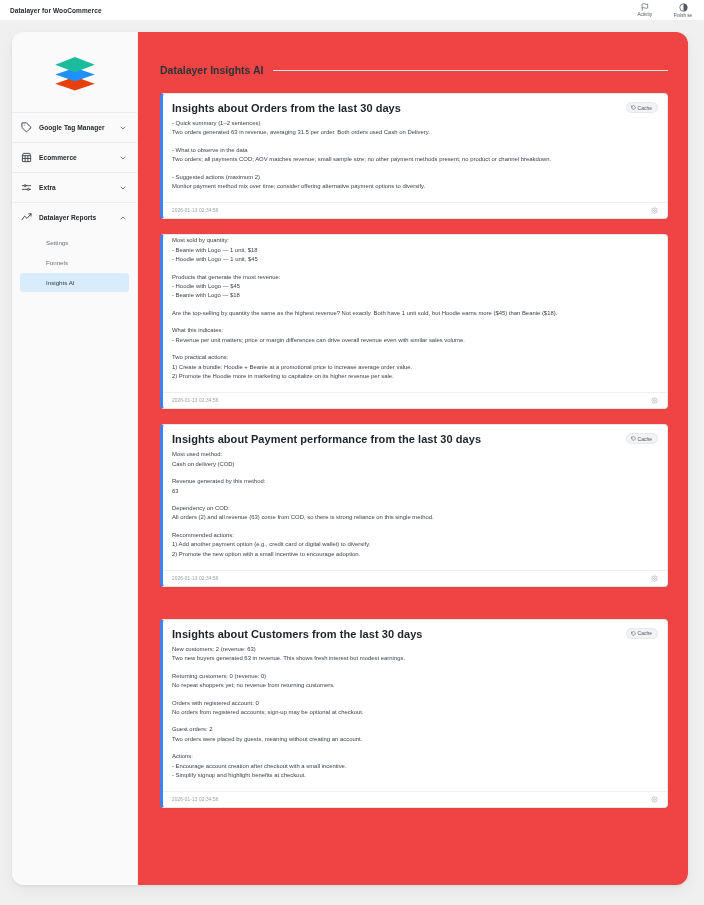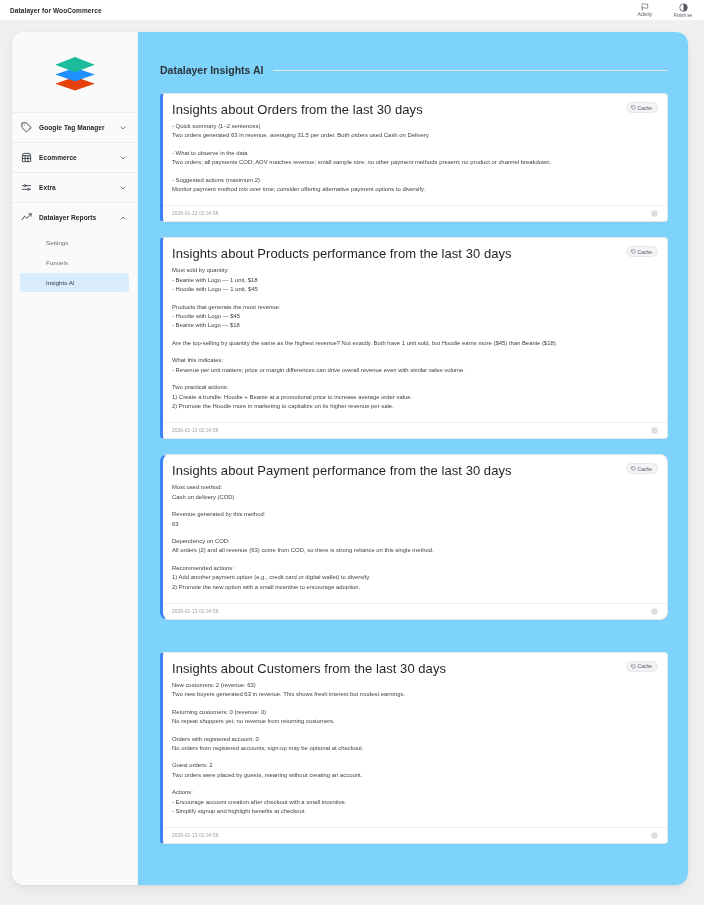--- a/index.html
+++ b/index.html
@@ -109,21 +109,21 @@
     cursor: pointer;
   }
   .sub-item.active {
     background: #d9ecfb;
     color: #2b3c49;
   }
 
   
   .main {
     flex: 1;
-    background: #7dd3fc;
+    background: #ef4444;
     padding: 32px 20px 0 22px;
     overflow: hidden;
   }
   .main-head {
     display: flex;
     align-items: center;
     gap: 10px;
     margin-bottom: 17px;
   }
   .main-title {
@@ -146,22 +146,22 @@
     margin-bottom: 15px;
     box-shadow: 0 1px 2px rgba(0,0,0,.035);
     overflow: hidden;
   }
   .card-head {
     display: flex;
     align-items: flex-start;
     padding: 8px 9px 4px 9px;
   }
   .card-title {
-    font-size: 13px;
-    font-weight: normal;
+    font-size: 11px;
+    font-weight: bold;
     color: #1d2327;
     flex: 1;
     letter-spacing: .05px;
   }
   .cache-pill {
     display: inline-flex;
     align-items: center;
     gap: 2px;
     background: #f2f3f4;
     border: 1px solid #e7e8ea;
@@ -358,32 +358,20 @@
               <span class="timestamp">2026-01-13 02:34:56</span>
               <span class="foot-ico">
                 <svg viewBox="0 0 24 24" fill="none" stroke="currentColor" stroke-width="2">
                   <circle cx="12" cy="12" r="9"></circle>
                   <circle cx="12" cy="12" r="3"></circle>
                 </svg>
               </span>
             </div>
           </div>
           <div class="card" style="border-left-color: rgb(59, 130, 246);">
-            <div class="card-head">
-              <div class="card-title">Insights about Products performance from the last 30 days</div>
-              <div class="cache-pill">
-                <span>
-                  <svg viewBox="0 0 24 24" fill="none" stroke="#50575e" stroke-width="2.4" stroke-linecap="round" stroke-linejoin="round">
-                    <polyline points="1 4 1 10 7 10"></polyline>
-                    <path d="M3.5 15a9 9 0 1 0 2.1-9.4L1 10"></path>
-                  </svg>
-                </span>
-                <span>Cache</span>
-              </div>
-            </div>
             <div class="card-body">
               <div class="para">
                 <div class="line">Most sold by quantity:</div>
                 <div class="line">- Beanie with Logo — 1 unit, $18</div>
                 <div class="line">- Hoodie with Logo — 1 unit, $45</div>
               </div>
               <div class="para">
                 <div class="line">Products that generate the most revenue:</div>
                 <div class="line">- Hoodie with Logo — $45</div>
                 <div class="line">- Beanie with Logo — $18</div>
@@ -404,21 +392,21 @@
             <div class="card-foot">
               <span class="timestamp">2026-01-13 02:34:56</span>
               <span class="foot-ico">
                 <svg viewBox="0 0 24 24" fill="none" stroke="currentColor" stroke-width="2">
                   <circle cx="12" cy="12" r="9"></circle>
                   <circle cx="12" cy="12" r="3"></circle>
                 </svg>
               </span>
             </div>
           </div>
-          <div class="card" style="border-left-color: rgb(59, 130, 246); border-radius: 8px;">
+          <div class="card" style="border-left-color: rgb(59, 130, 246);">
             <div class="card-head">
               <div class="card-title">Insights about Payment performance from the last 30 days</div>
               <div class="cache-pill">
                 <span>
                   <svg viewBox="0 0 24 24" fill="none" stroke="#50575e" stroke-width="2.4" stroke-linecap="round" stroke-linejoin="round">
                     <polyline points="1 4 1 10 7 10"></polyline>
                     <path d="M3.5 15a9 9 0 1 0 2.1-9.4L1 10"></path>
                   </svg>
                 </span>
                 <span>Cache</span>

